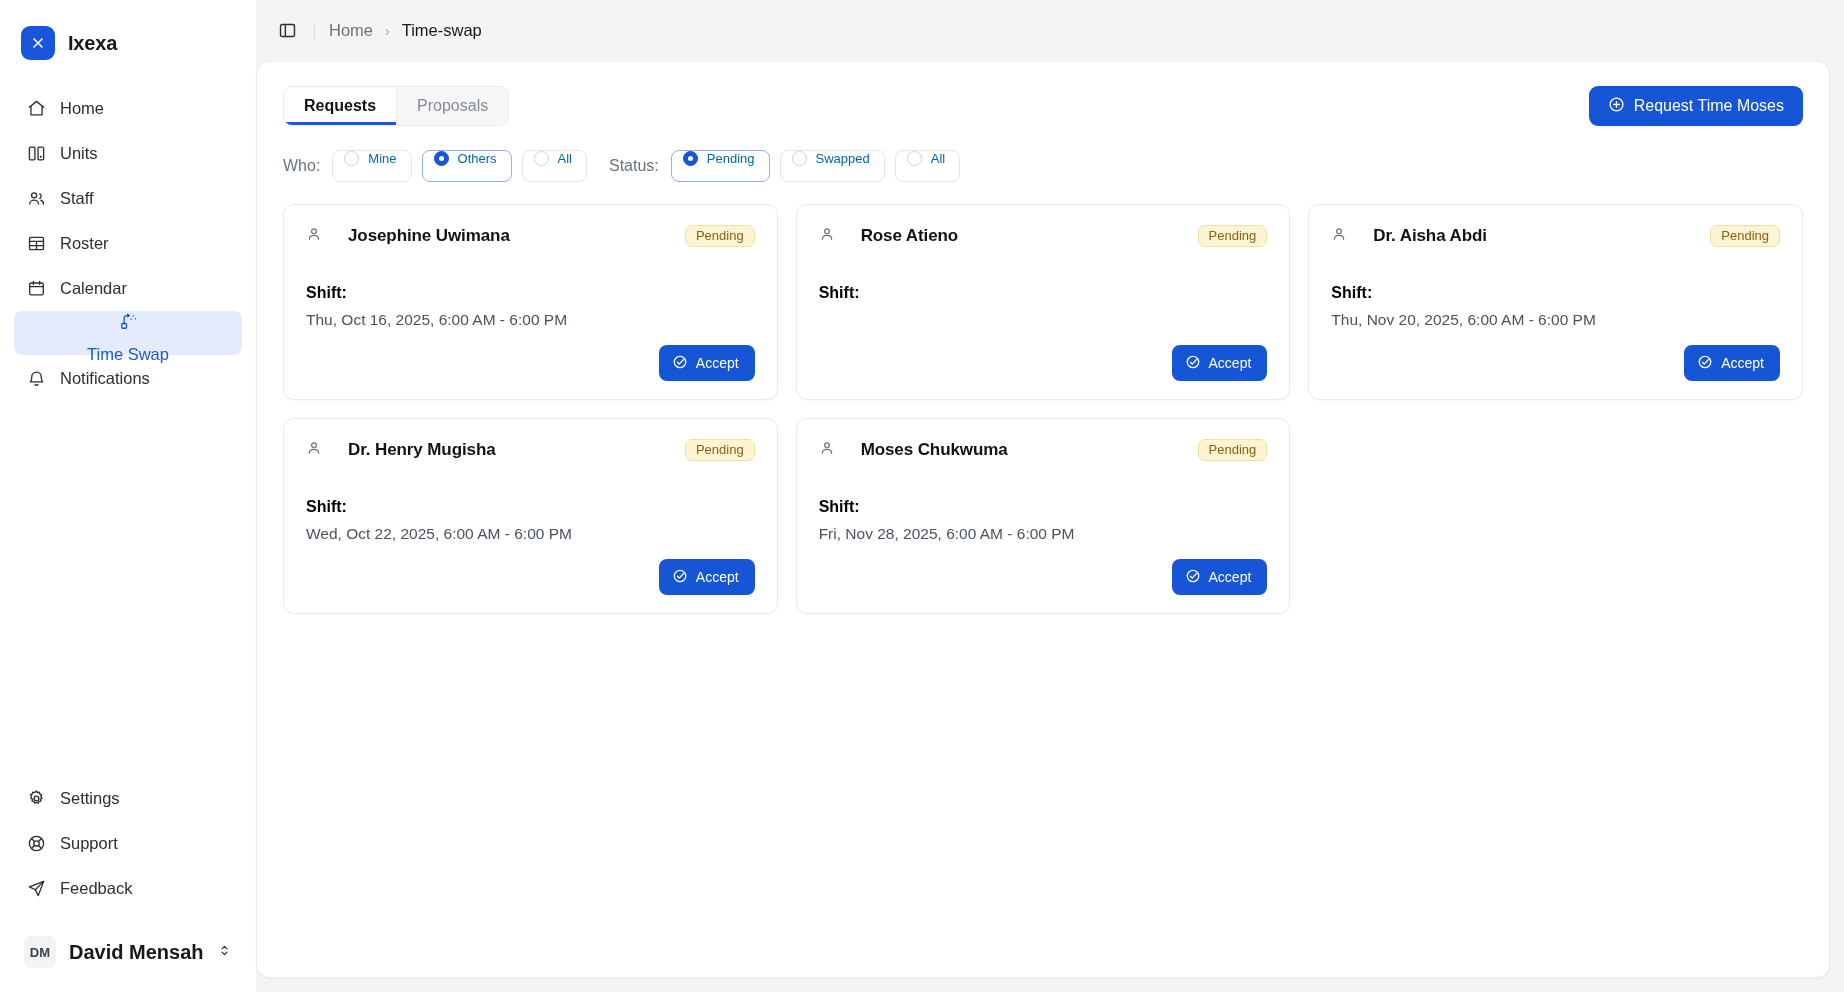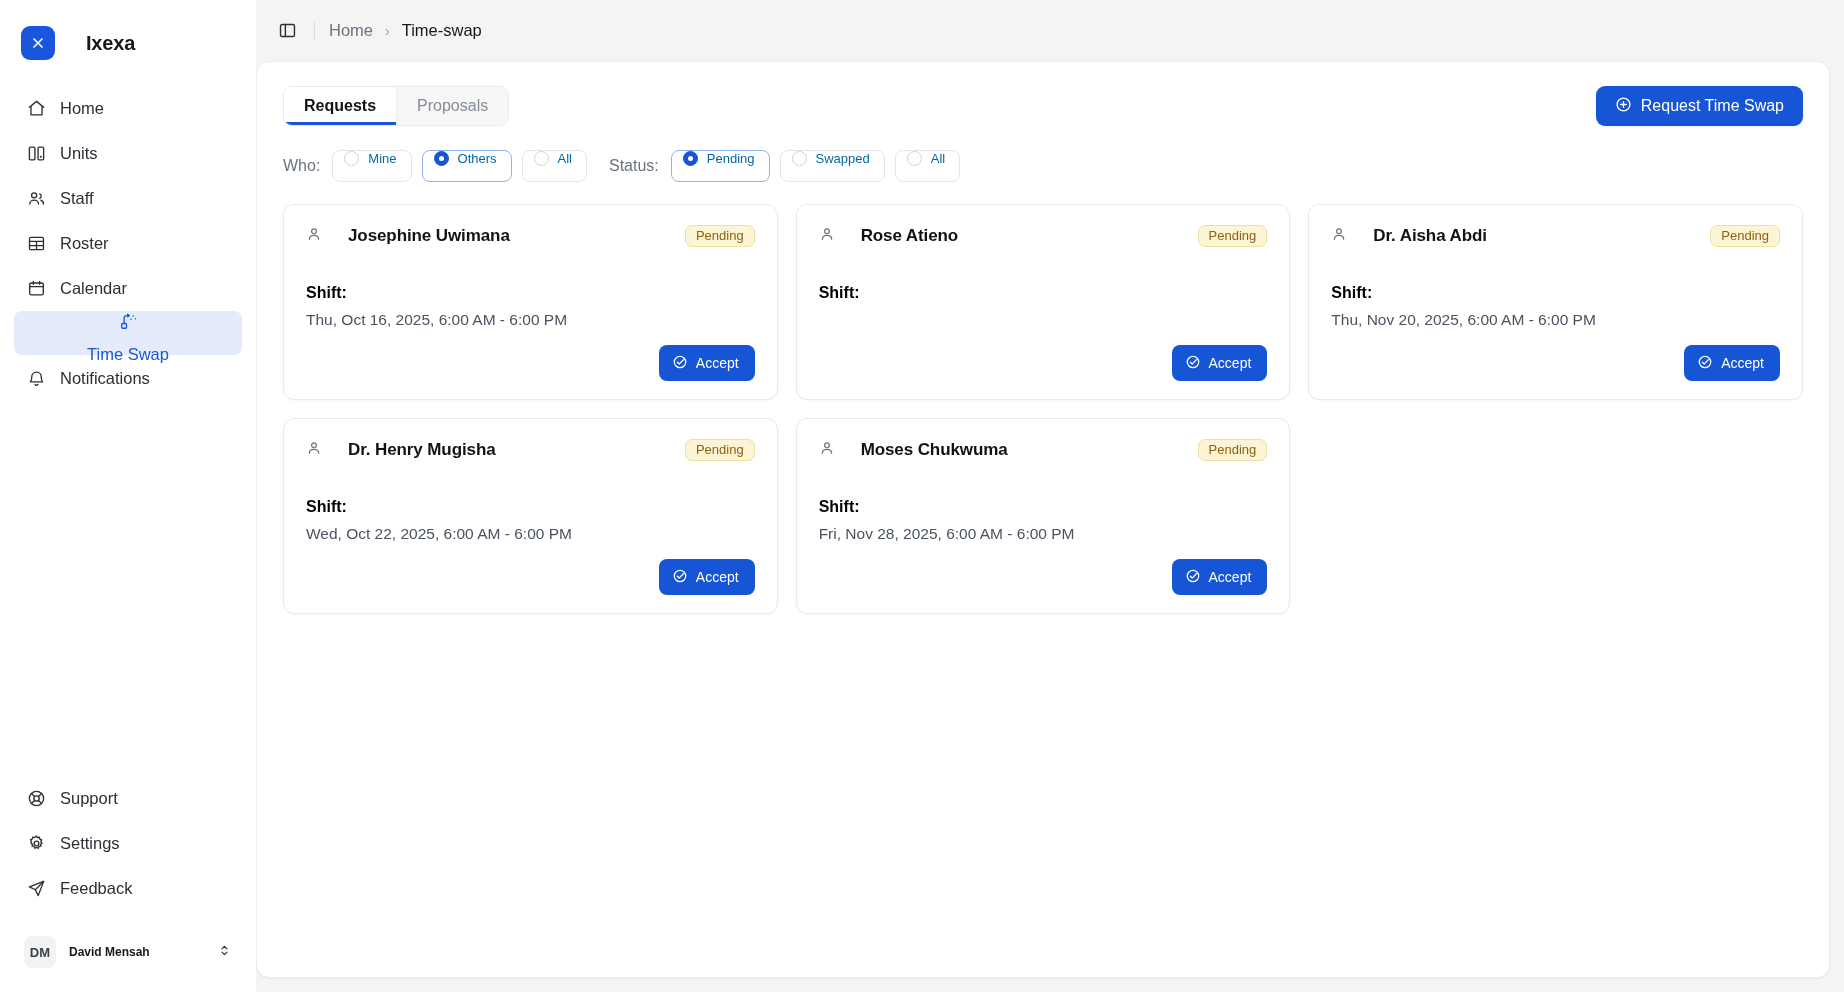--- a/index.html
+++ b/index.html
@@ -14,21 +14,21 @@
 
   
   .sidebar {
     width: 256px; min-width: 256px; height: 992px;
     background: #ffffff;
     display: flex; flex-direction: column;
     padding: 0;
     position: relative;
   }
   .brand {
-    display: flex; align-items: center; gap: 31px;
+    display: flex; align-items: center; gap: 13px;
     padding: 22px 0 0 21px; height: 64px;
   }
   .brand-logo {
     width: 34px; height: 34px; border-radius: 9px;
     background: #1a56db;
     display: flex; align-items: center; justify-content: center;
     color: #fff;
   }
   .brand-name {
     font-size: 20px; font-weight: 700; color: #16181d; letter-spacing: -0.2px;
@@ -47,21 +47,21 @@
   .user-row {
     display: flex; align-items: center; gap: 13px;
     margin: 8px 14px 16px 14px; padding: 8px 10px; border-radius: 9px;
     cursor: pointer;
   }
   .avatar {
     width: 32px; height: 32px; border-radius: 8px; background: #f2f3f5;
     display: flex; align-items: center; justify-content: center;
     font-size: 13px; font-weight: 600; color: #3b4049; letter-spacing: 0.2px;
   }
-  .user-name { font-size: 12px; font-weight: 600; color: #16181d; flex: 1; }
+  .user-name { font-size: 20px; font-weight: 600; color: #16181d; flex: 1; }
 
   
   .main { flex: 1; display: flex; flex-direction: column; padding: 0 14px 14px 0; min-width: 0; }
   .topbar {
     height: 61px; display: flex; align-items: center; gap: 0;
     padding-left: 16px; flex: 0 0 61px;
   }
   .panel-toggle { width: 30px; height: 30px; display: flex; align-items: center; justify-content: center; cursor: pointer; color: #2b2f36; }
   .tb-divider { width: 1px; height: 18px; background: #d9dbe0; margin: 0 14px 0 12px; }
   .crumb { font-size: 16.5px; color: #6b7280; cursor: pointer; }
@@ -234,35 +234,35 @@
         <span>Notifications</span>
       </div>
     </nav>
 
     <div class="nav-spacer"></div>
 
     <div class="nav-bottom">
       <div class="nav-item">
         <span class="ic">
             <svg width="19" height="19" viewBox="0 0 24 24" fill="none" stroke="#2b2f36" stroke-width="1.7" stroke-linecap="round" stroke-linejoin="round">
+              <circle cx="12" cy="12" r="3"></circle>
+              <path d="M12 2.6l1.3 2.1 2.4-.6.5 2.4 2.3.9-1.1 2.2 1.6 1.9-1.9 1.5.5 2.4-2.4.3-1 2.3-2.2-1.1-2.2 1.1-1-2.3-2.4-.3.5-2.4-1.9-1.5L5.6 9.4 4.5 7.2l2.3-.9.5-2.4 2.4.6z"></path>
+            </svg>
+          </span>
+        <span>Settings</span>
+      </div>
+      <div class="nav-item">
+        <span class="ic">
+            <svg width="19" height="19" viewBox="0 0 24 24" fill="none" stroke="#2b2f36" stroke-width="1.7" stroke-linecap="round" stroke-linejoin="round">
               <circle cx="12" cy="12" r="9"></circle>
               <circle cx="12" cy="12" r="3.4"></circle>
               <path d="M5.6 5.6l3.9 3.9M14.5 14.5l3.9 3.9M18.4 5.6l-3.9 3.9M9.5 14.5l-3.9 3.9"></path>
             </svg>
           </span>
         <span>Support</span>
-      </div>
-      <div class="nav-item">
-        <span class="ic">
-            <svg width="19" height="19" viewBox="0 0 24 24" fill="none" stroke="#2b2f36" stroke-width="1.7" stroke-linecap="round" stroke-linejoin="round">
-              <circle cx="12" cy="12" r="3"></circle>
-              <path d="M12 2.6l1.3 2.1 2.4-.6.5 2.4 2.3.9-1.1 2.2 1.6 1.9-1.9 1.5.5 2.4-2.4.3-1 2.3-2.2-1.1-2.2 1.1-1-2.3-2.4-.3.5-2.4-1.9-1.5L5.6 9.4 4.5 7.2l2.3-.9.5-2.4 2.4.6z"></path>
-            </svg>
-          </span>
-        <span>Settings</span>
       </div>
       <div class="nav-item">
         <span class="ic">
             <svg width="19" height="19" viewBox="0 0 24 24" fill="none" stroke="#2b2f36" stroke-width="1.7" stroke-linecap="round" stroke-linejoin="round">
               <path d="M21 3L10.5 13.6"></path>
               <path d="M21 3l-6.8 18-3.7-7.4L3 9.9z"></path>
             </svg>
           </span>
         <span>Feedback</span>
       </div>
@@ -298,21 +298,21 @@
       <div class="panel-head">
         <div class="tabs">
           <div class="tab active">Requests</div>
           <div class="tab">Proposals</div>
         </div>
         <button class="btn-primary">
           <span><svg width="17" height="17" viewBox="0 0 24 24" fill="none" stroke="#fff" stroke-width="1.9" stroke-linecap="round">
                 <circle cx="12" cy="12" r="9"></circle>
                 <path d="M12 8v8M8 12h8"></path>
               </svg></span>
-          <span>Request Time Swap</span>
+          <span>Request Time Moses</span>
         </button>
       </div>
 
       <div class="filters">
         <span class="filter-label">Who:</span>
         <div class="chip">
           <span class="radio"></span>
           <span>Mine</span>
         </div>
         <div class="chip selected">

